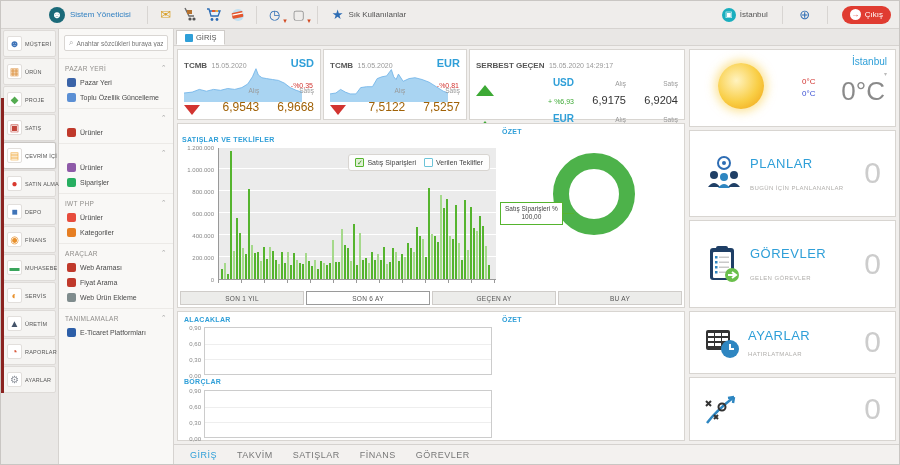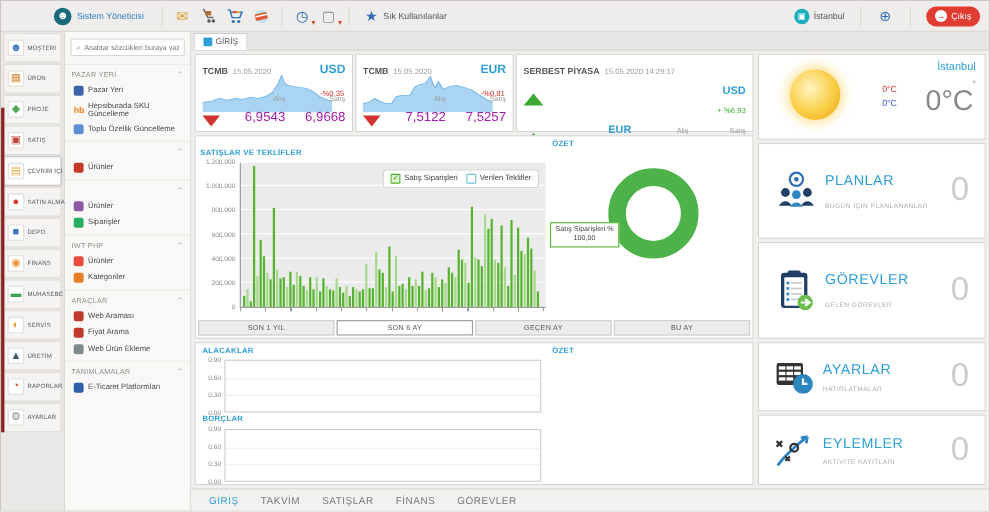--- a/index.html
+++ b/index.html
@@ -65,21 +65,21 @@
   .cc-src b { font-size:8px; color:#555; }
   .cc-src span { font-size:7px; color:#999; }
   .cc-code { font-size:11px; font-weight:bold; color:#2f9fd8; }
   .spark { position:absolute; left:6px; top:16px; width:118px; height:36px; }
   .cc-change { position:absolute; right:7px; top:32px; font-size:7px; color:#d23430; }
   .cc-bottom { position:absolute; left:6px; right:6px; bottom:4px; display:flex; align-items:flex-end; }
   .tri-down { width:0; height:0; border-left:8px solid transparent; border-right:8px solid transparent; border-top:10px solid #d23430; margin-right:auto; }
   .tri-up { width:0; height:0; border-left:9px solid transparent; border-right:9px solid transparent; border-bottom:11px solid #3da935; }
   .val-col { text-align:right; margin-left:18px; }
   .val-col .lbl { font-size:6.5px; color:#999; }
-  .val-col .val { font-size:12px; color:#a21caf; }
+  .val-col .val { font-size:12px; color:#a16207; }
 
   
   .fm-card { width:216px; padding:4px 6px; display:flex; flex-direction:column; }
   .fm-title b { font-size:8px; color:#555; }
   .fm-title span { font-size:7px; color:#999; }
   .fm-row { flex:1; display:flex; align-items:center; }
   .fm-codecol { margin-left:auto; text-align:right; width:46px; }
   .fm-code { font-size:10px; font-weight:bold; color:#2f9fd8; }
   .fm-change { font-size:7px; color:#3da935; }
   .fm-val { width:52px; text-align:right; }
@@ -274,24 +274,20 @@
       <div id="side-sections">
           <div class="side-section-h">
             <span>PAZAR YERİ</span>
             <span class="chev">⌃</span>
           </div>
           <div class="side-item">
             <span class="si-icon" style="background:#3b64a8"></span>
             <span>Pazar Yeri</span>
           </div>
           <div class="side-item">
-            <span class="si-icon" style="background:transparent;color:#f6821f;font-size:8px;">hb</span>
-            <span>Hepsiburada SKU Güncelleme</span>
-          </div>
-          <div class="side-item">
             <span class="si-icon" style="background:#5b8fd4"></span>
             <span>Toplu Özellik Güncelleme</span>
           </div>
           <div class="side-section-h">
             <span></span>
             <span class="chev">⌃</span>
           </div>
           <div class="side-item">
             <span class="si-icon" style="background:#c0392b"></span>
             <span>Ürünler</span>
@@ -387,24 +383,26 @@
                 </svg>
               <span class="cc-change">-%0,81</span>
               <div class="cc-bottom">
                 <span class="tri-down"></span>
                 <span class="val-col"><span class="lbl">Alış</span><br><span class="val">7,5122</span></span>
                 <span class="val-col"><span class="lbl">Satış</span><br><span class="val">7,5257</span></span>
               </div>
             </div>
 
             <div class="card fm-card">
-              <div class="fm-title"><b>SERBEST PİYASA</b> <span>15.05.2020 14:29:17</span></div>
+              <div class="fm-title"><b>SERBEST GEÇEN</b> <span>15.05.2020 14:29:17</span></div>
               <div class="fm-row">
                 <span class="tri-up"></span>
                 <span class="fm-codecol"><span class="fm-code">USD</span><br><span class="fm-change">+ %6,93</span></span>
+                <span class="fm-val"><span class="lbl">Alış</span><br><span class="val">6,9175</span></span>
+                <span class="fm-val"><span class="lbl">Satış</span><br><span class="val">6,9204</span></span>
               </div>
               <div class="fm-row">
                 <span class="tri-up"></span>
                 <span class="fm-codecol"><span class="fm-code">EUR</span><br><span class="fm-change">+ %7,50</span></span>
                 <span class="fm-val"><span class="lbl">Alış</span><br><span class="val">7,4762</span></span>
                 <span class="fm-val"><span class="lbl">Satış</span><br><span class="val">7,4829</span></span>
               </div>
             </div>
           </div>
 
@@ -668,24 +666,20 @@
           <div class="card panel p-64">
             <svg class="p-icon" width="40" height="40" viewBox="0 0 40 40">
               <path d="M5 34 Q14 22 32 8" stroke="#2e86c1" stroke-width="2.5" fill="none"></path>
               <path d="M32 8 l-6 1 M32 8 l-1 6" stroke="#2e86c1" stroke-width="2.5" fill="none"></path>
               <g stroke="#333" stroke-width="2">
                   <path d="M4 12 l5 5 M9 12 l-5 5"></path>
                   <path d="M12 26 l4 4 M16 26 l-4 4"></path>
                 </g>
               <circle cx="20" cy="18" r="3.5" stroke="#333" stroke-width="2" fill="none"></circle>
             </svg>
-            <div class="p-text">
-              <div class="p-title">EYLEMLER</div>
-              <div class="p-sub">AKTİVİTE KAYITLARI</div>
-            </div>
             <span class="p-count">0</span>
           </div>
         </div>
       </div>
 
       <div class="bottom-tabs" id="bottom-tabs">
           <span class="btab active">GİRİŞ</span>
           <span class="btab">TAKVİM</span>
           <span class="btab">SATIŞLAR</span>
           <span class="btab">FİNANS</span>

